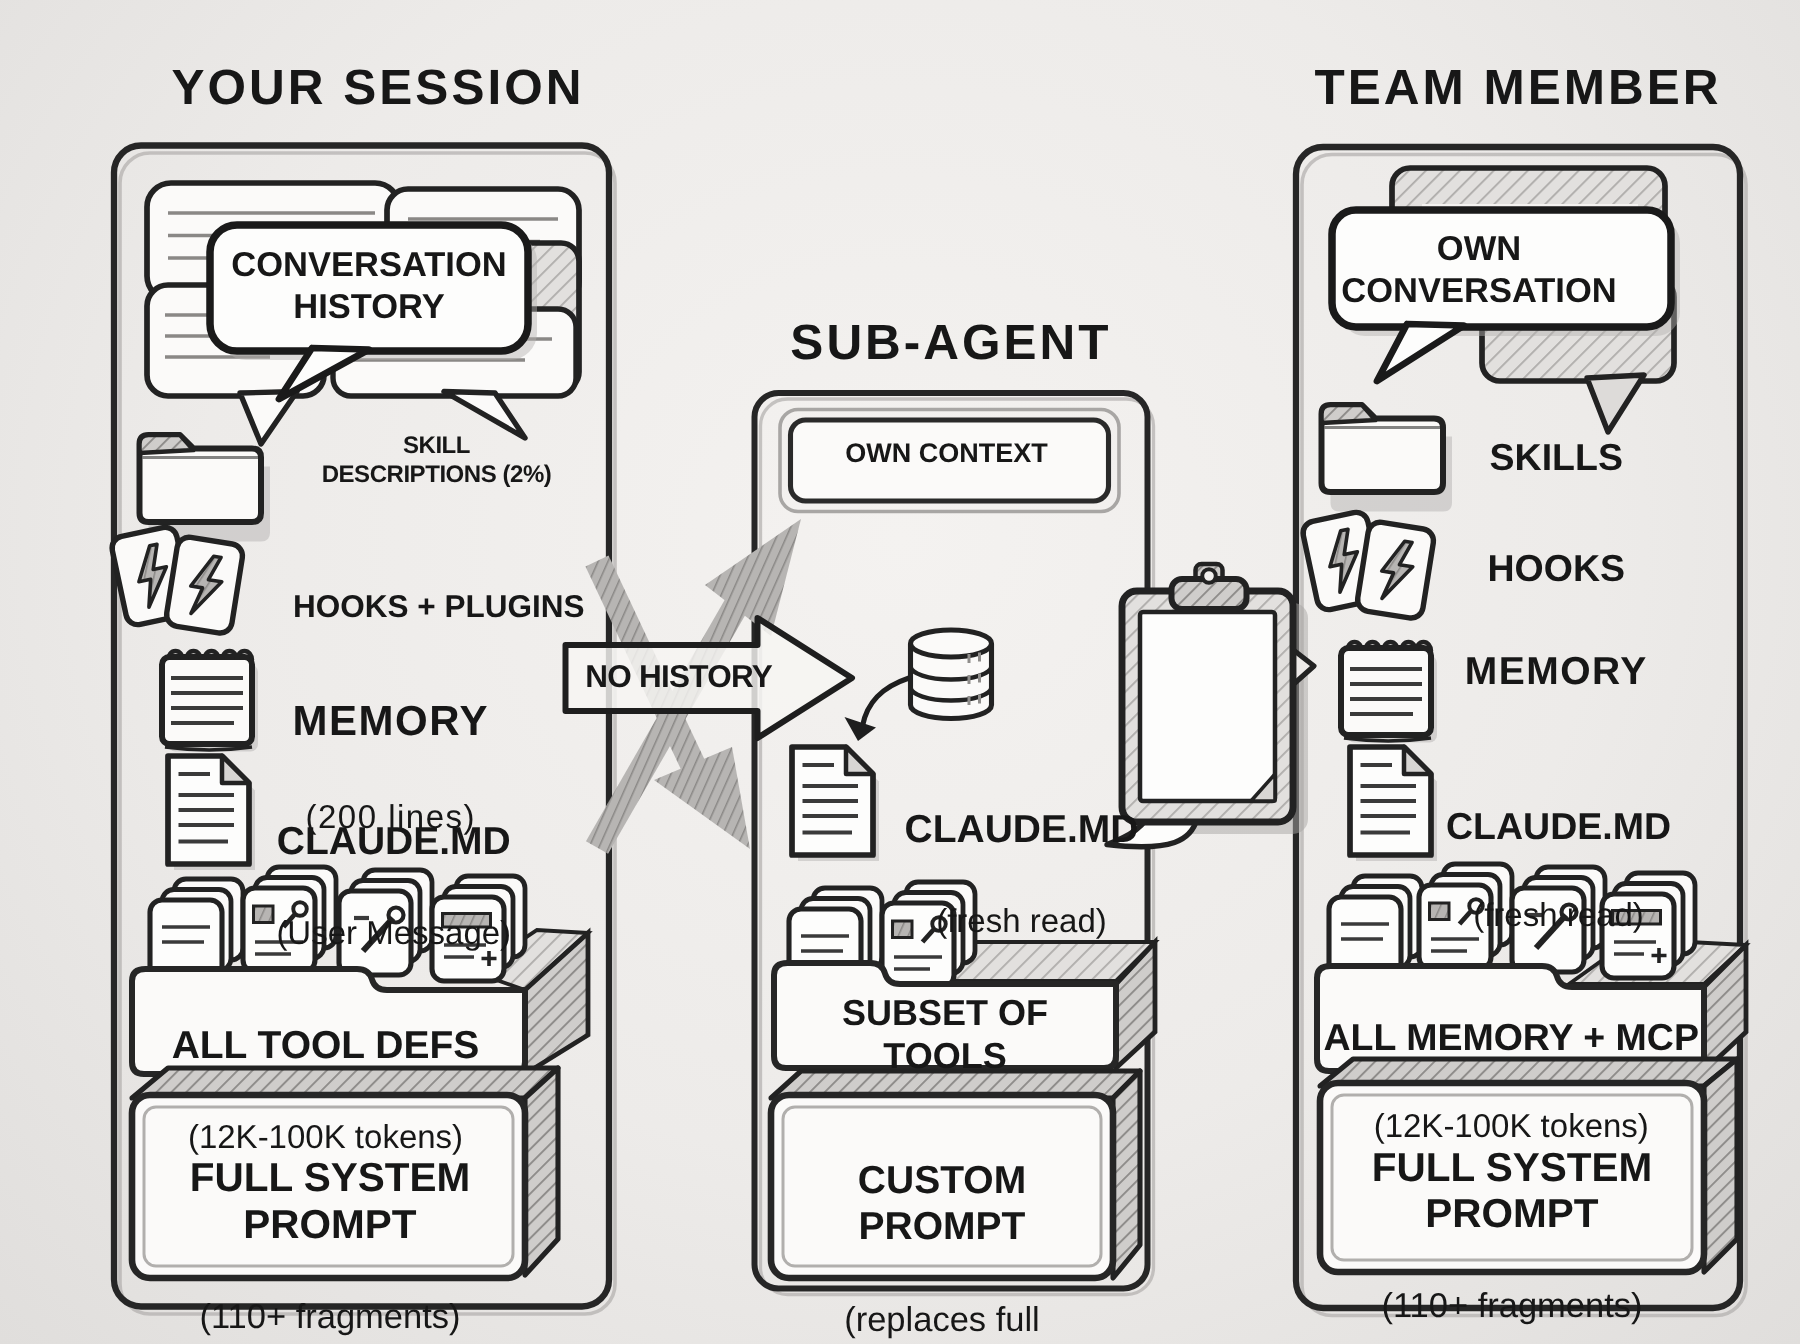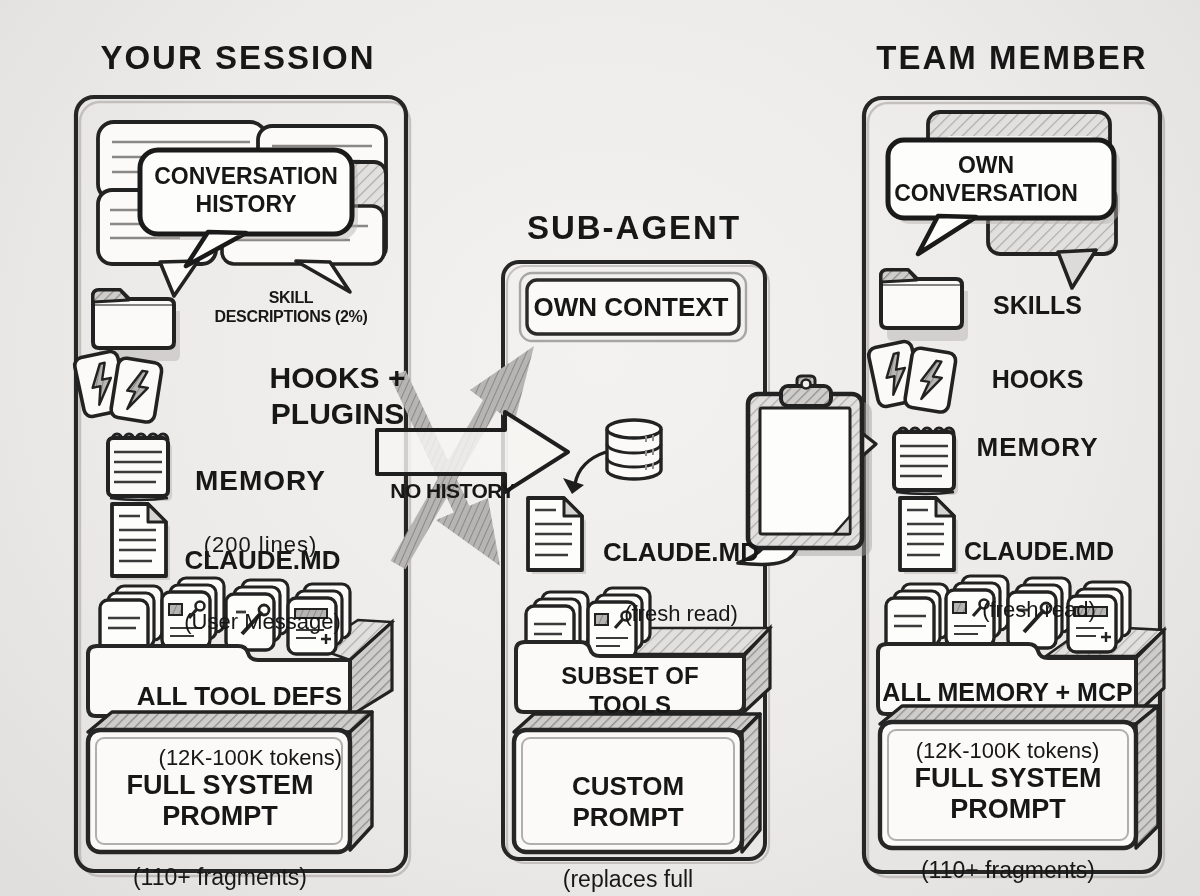--- a/index.html
+++ b/index.html
@@ -240,48 +240,48 @@
   <polygon points="858,430 876,444 858,460" fill="#ece9e7" stroke="#222222" stroke-width="3.4" stroke-linejoin="round"></polygon>
   <rect x="748" y="394" width="114" height="154" rx="10" fill="url(#hatchL)" stroke="#222222" stroke-width="4.6"></rect>
   <rect x="760" y="408" width="90" height="126" rx="2" fill="#fdfdfc" stroke="#222222" stroke-width="3"></rect>
   <path d="M834 534 L850 516 L850 534 Z" fill="#d8d6d4" stroke="#222222" stroke-width="2.4" stroke-linejoin="round"></path>
   <rect x="797" y="376" width="18" height="12" rx="4" fill="url(#hatch)" stroke="#222222" stroke-width="3"></rect>
   <rect x="781" y="386" width="50" height="20" rx="7" fill="url(#hatch)" stroke="#222222" stroke-width="4"></rect>
   <circle cx="806" cy="384" r="4.5" fill="#f1efed" stroke="#222222" stroke-width="2.6"></circle>
 </g>
 </svg>
 
-<div class="t title" style="left:72px;top:38px;width:332px;">YOUR SESSION</div>
+<div class="t title" style="left:86px;top:38px;width:332px;">YOUR SESSION</div>
 <div class="t title" style="left:503px;top:208px;width:262px;">SUB-AGENT</div>
 <div class="t title" style="left:864px;top:38px;width:296px;">TEAM MEMBER</div>
 
 <div class="t" style="left:148px;top:163px;width:196px;font-size:23px;">CONVERSATION
 HISTORY</div>
 <div class="t" style="left:180px;top:288px;width:222px;font-size:16px;letter-spacing:-0.3px;">SKILL
 DESCRIPTIONS (2%)</div>
-<div class="t" style="left:180px;top:360px;width:225px;font-size:30px;margin-left:45px;">HOOKS + PLUGINS</div>
+<div class="t" style="left:180px;top:392px;width:225px;font-size:21px;">HOOKS + PLUGINS</div>
 <div class="t" style="left:168px;top:430px;width:185px;font-size:28px;letter-spacing:1px;">
   <div>MEMORY</div>
   <div class="sub">(200 lines)</div>
 </div>
 <div class="t" style="left:160px;top:514px;width:205px;font-size:26px;">
   <div>CLAUDE.MD</div>
   <div class="sub">(User Message)</div>
 </div>
-<div class="t" style="left:92px;top:650px;width:250px;font-size:26px;text-align:right;">
+<div class="t" style="left:92px;top:650px;width:250px;font-size:26px;">
   <div>ALL TOOL DEFS</div>
   <div class="sub">(12K-100K tokens)</div>
 </div>
 <div class="t" style="left:95px;top:739px;width:250px;font-size:27px;line-height:1.15;">
   <div>FULL SYSTEM
 PROMPT</div>
   <div class="sub" style="font-size:23px;">(110+ fragments)</div>
 </div>
 
-<div class="t" style="left:527px;top:292px;width:208px;font-size:26px;">OWN CONTEXT</div>
+<div class="t" style="left:527px;top:292px;width:208px;font-size:18px;">OWN CONTEXT</div>
 <div class="t" style="left:592px;top:506px;width:178px;font-size:26px;">
   <div>CLAUDE.MD</div>
   <div class="sub">(fresh read)</div>
 </div>
 <div class="t" style="left:519px;top:662px;width:222px;font-size:24px;text-align:center;">SUBSET OF TOOLS</div>
 <div class="t" style="left:517px;top:740px;width:222px;font-size:26px;">
   <div>CUSTOM PROMPT</div>
   <div class="sub" style="font-size:23px;">(replaces full
 system prompt)</div>
 </div>
@@ -298,15 +298,15 @@
 <div class="t" style="left:880px;top:647px;width:255px;font-size:25px;">
   <div>ALL MEMORY + MCP</div>
   <div class="sub">(12K-100K tokens)</div>
 </div>
 <div class="t" style="left:884px;top:732px;width:248px;font-size:27px;line-height:1.15;">
   <div>FULL SYSTEM
 PROMPT</div>
   <div class="sub" style="font-size:23px;">(110+ fragments)</div>
 </div>
 
-<div class="t" style="left:385px;top:439px;width:135px;font-size:21px;letter-spacing:-0.5px;margin-top:39px;">NO HISTORY</div>
+<div class="t" style="left:385px;top:439px;width:135px;font-size:21px;letter-spacing:-0.5px;">NO HISTORY</div>
 
 </div>
 
 </body></html>

